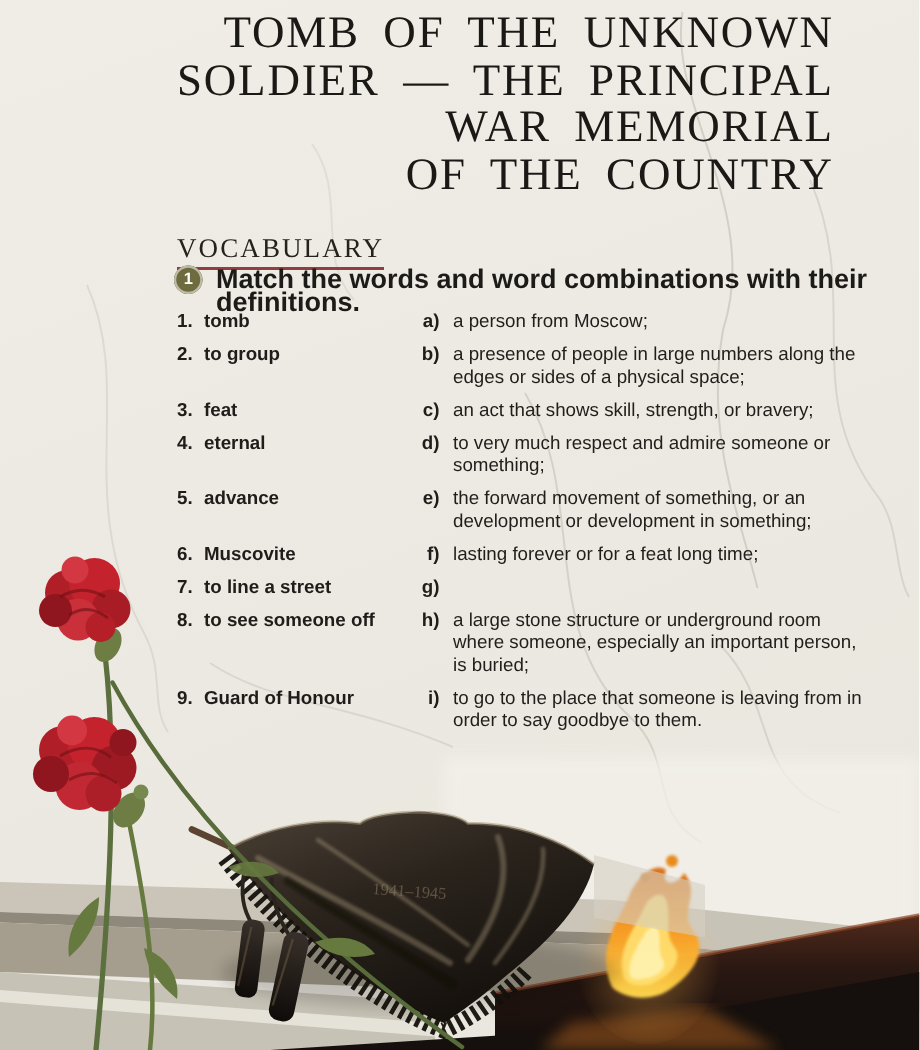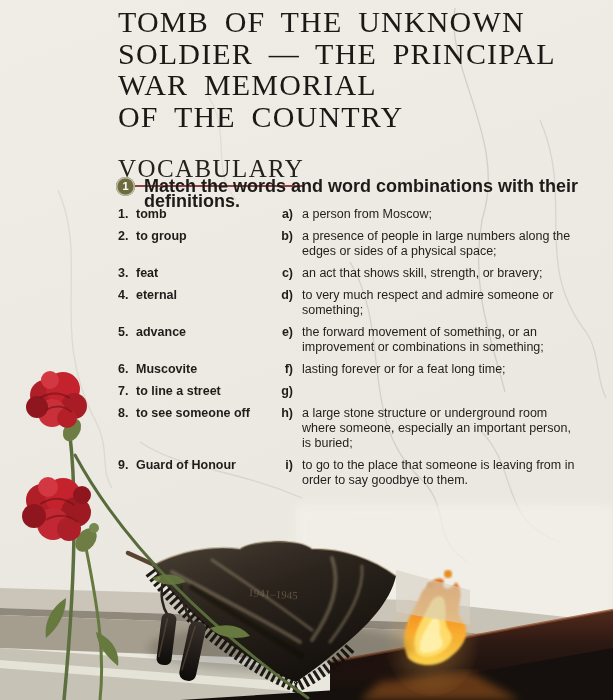--- a/index.html
+++ b/index.html
@@ -9,26 +9,27 @@
     font-family:"Liberation Sans",sans-serif; color:#1f1d1a;
   }
   .scene { position:absolute; inset:0; z-index:0; }
   .content { position:absolute; inset:0; z-index:1; }
 
   .title {
     position:absolute; left:118px; top:6px; margin:0;
     font-family:"Liberation Serif",serif; font-weight:400;
     font-size:30px; line-height:31.5px; letter-spacing:1.2px; word-spacing:7px;
     color:#1b1916;
+    text-align:right;
   }
   .title span { display:block; }
 
   .vocab-heading {
     position:absolute; left:118px; top:155px;
-    font-family:"Liberation Serif",serif; font-size:25px; letter-spacing:1.4px;
+    font-family:"Liberation Serif",serif; font-size:18px; letter-spacing:1.4px;
     color:#25221e; padding-bottom:2px; border-bottom:2px solid #8e4040;
   }
   .exercise-head {
     position:absolute; left:116px; top:176px; width:480px;
     display:flex; align-items:flex-start; gap:9px;
   }
   .badge {
     flex:none; width:19px; height:19px; border-radius:50%;
     background:#6e6c3e; color:#ffffff; margin-top:1px;
     font-size:11px; font-weight:bold; line-height:19px; text-align:center;
@@ -244,21 +245,21 @@
           </div>
         <div class="letter-cell">d)</div>
         <div class="def-cell">to very much respect and admire someone or something;</div>
       </div>
       <div class="pair-row">
         <div class="word-cell">
             <span class="word-num">5.</span>
             <span>advance</span>
           </div>
         <div class="letter-cell">e)</div>
-        <div class="def-cell">the forward movement of something, or an improvement or combinations in something;</div>
+        <div class="def-cell">the forward movement of something, or an development or development in something;</div>
       </div>
       <div class="pair-row">
         <div class="word-cell">
             <span class="word-num">6.</span>
             <span>Muscovite</span>
           </div>
         <div class="letter-cell">f)</div>
         <div class="def-cell">lasting forever or for a feat long time;</div>
       </div>
       <div class="pair-row">

